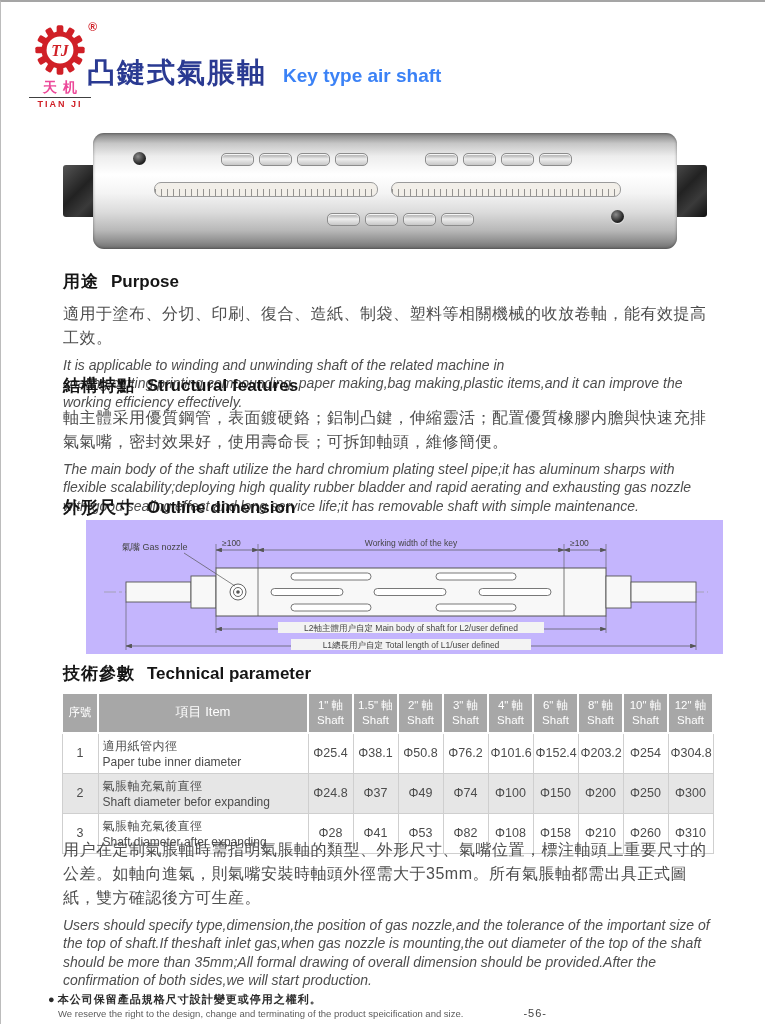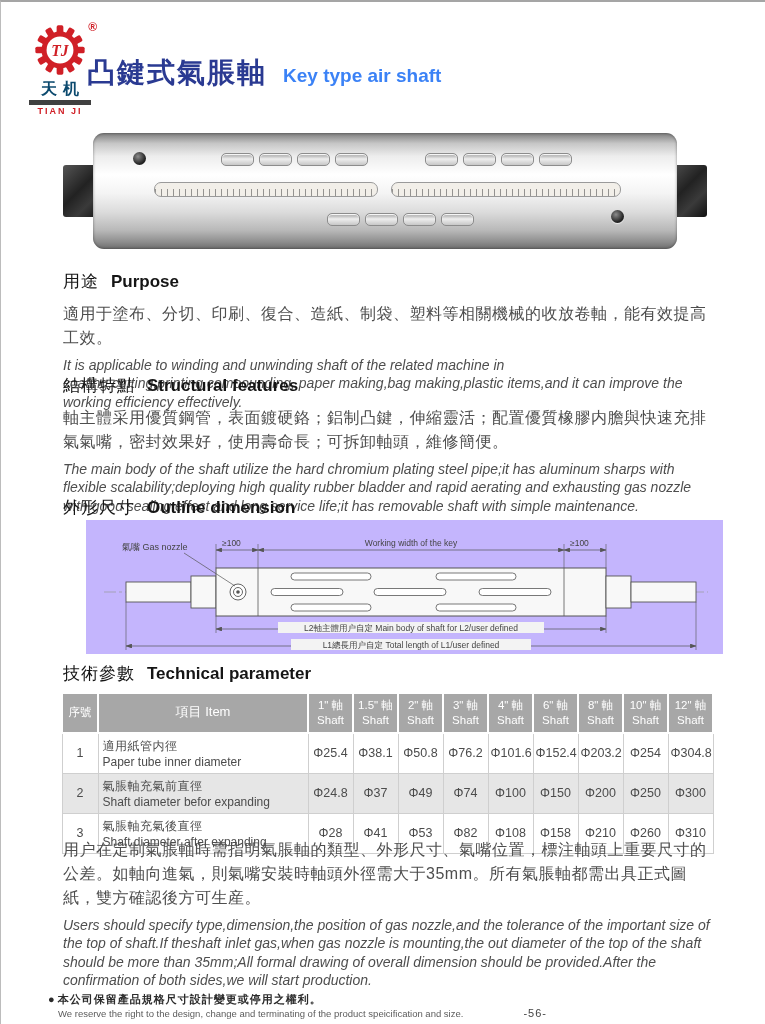--- a/index.html
+++ b/index.html
@@ -6,22 +6,22 @@
   .page{
     position:relative;width:765px;height:1024px;background:#fff;margin:0 auto;
     font-family:"Liberation Sans","DejaVu Sans",sans-serif;color:#333;
     border-top:2px solid #a5a5a5;border-left:1px solid #bcbcbc;box-sizing:border-box;
     overflow:hidden;
   }
   
   .logo{position:absolute;left:20px;top:20px;width:78px;text-align:center;}
   .logo .gear{width:56px;height:56px;margin:0 auto;display:block;}
   .logo .reg{position:absolute;right:2px;top:-2px;color:#d01f26;font-size:12px;font-weight:bold;}
-  .logo-zh{color:#0c4a6e;font-size:16px;font-weight:bold;letter-spacing:6px;padding-left:6px;
-    border-bottom:5px solid #404040;margin:1px 8px 1px 8px;font-family:"Liberation Serif","DejaVu Serif",serif;}
+  .logo-zh{color:#ec4899;font-size:14px;font-weight:bold;letter-spacing:6px;padding-left:6px;
+    border-bottom:1px solid #404040;margin:1px 8px 1px 8px;font-family:"Liberation Serif","DejaVu Serif",serif;}
   .logo-en{color:#d01f26;font-size:9px;font-weight:bold;letter-spacing:2px;}
   .titles{position:absolute;left:86px;top:52px;display:flex;align-items:baseline;gap:16px;}
   .title-zh{color:#2a3a92;font-size:28px;font-weight:bold;letter-spacing:2px;}
   .title-en{color:#3b82f6;font-size:19px;font-weight:600;}
   
   .photo{position:absolute;left:58px;top:124px;width:652px;height:130px;}
   .endblock{position:absolute;width:40px;height:52px;top:39px;border-radius:3px;
     background:linear-gradient(135deg,#555 0%,#222 45%,#3a3a3a 70%,#111 100%);}
   .endblock.left{left:4px;}  .endblock.right{right:4px;}
   .cyl{position:absolute;left:34px;right:34px;top:7px;bottom:7px;border-radius:11px;
@@ -32,21 +32,21 @@
   .slots{position:absolute;display:flex;gap:5px;}
   .slot{width:31px;height:11px;border-radius:5px;border:1px solid #8c8c8c;
     background:linear-gradient(180deg,#9d9d9d,#eeeeee 45%,#c7c7c7);box-shadow:inset 0 1px 1px #fff;}
   .ruler{position:absolute;top:56px;height:13px;border:1px solid #9a9a9a;border-radius:7px;
     background-color:#f2efe9;
     background-image:repeating-linear-gradient(90deg,rgba(70,70,70,.55) 0 1px,transparent 1px 6px);
     background-size:100% 55%;background-repeat:no-repeat;background-position:0 100%;}
   
   .section{position:absolute;left:62px;width:651px;}
   .section h2{margin:0 0 9px 0;font-size:17px;color:#151515;display:flex;gap:12px;align-items:baseline;}
-  .section h2 .hzh{font-weight:normal;letter-spacing:1px;}
+  .section h2 .hzh{font-weight:bold;letter-spacing:1px;}
   .section h2 .hen{font-weight:bold;}
   .section p{margin:0 0 6px 0;}
   .zh-body{font-size:16px;color:#4e4e4e;line-height:1.5;letter-spacing:.5px;}
   .en-body{font-size:14px;color:#4e4e4e;line-height:1.32;font-style:italic;}
   
   .diagram{position:absolute;left:85px;top:518px;width:637px;height:134px;background:#c4b5fd;}
   .diagram svg{display:block;width:100%;height:100%;}
   .diagram text{fill:#444;font-family:"Liberation Sans","DejaVu Sans",sans-serif;}
   
   .techtable{position:absolute;left:60px;top:690px;width:653px;border-collapse:collapse;table-layout:fixed;}

